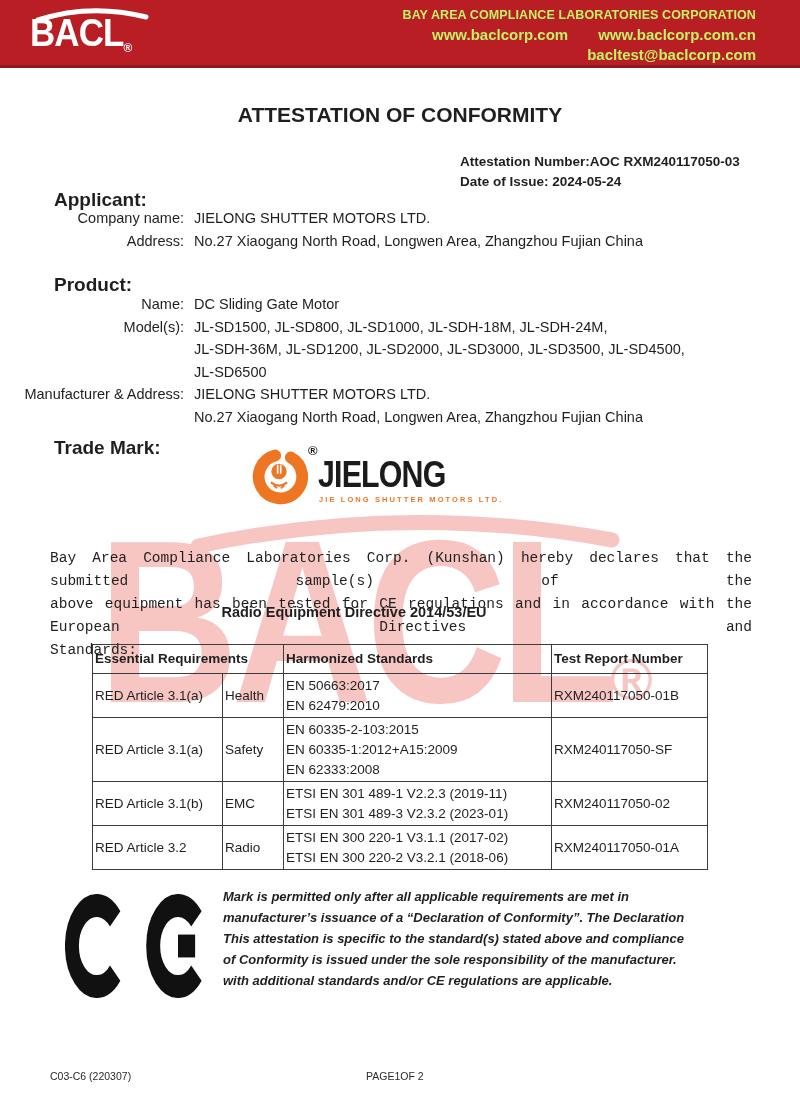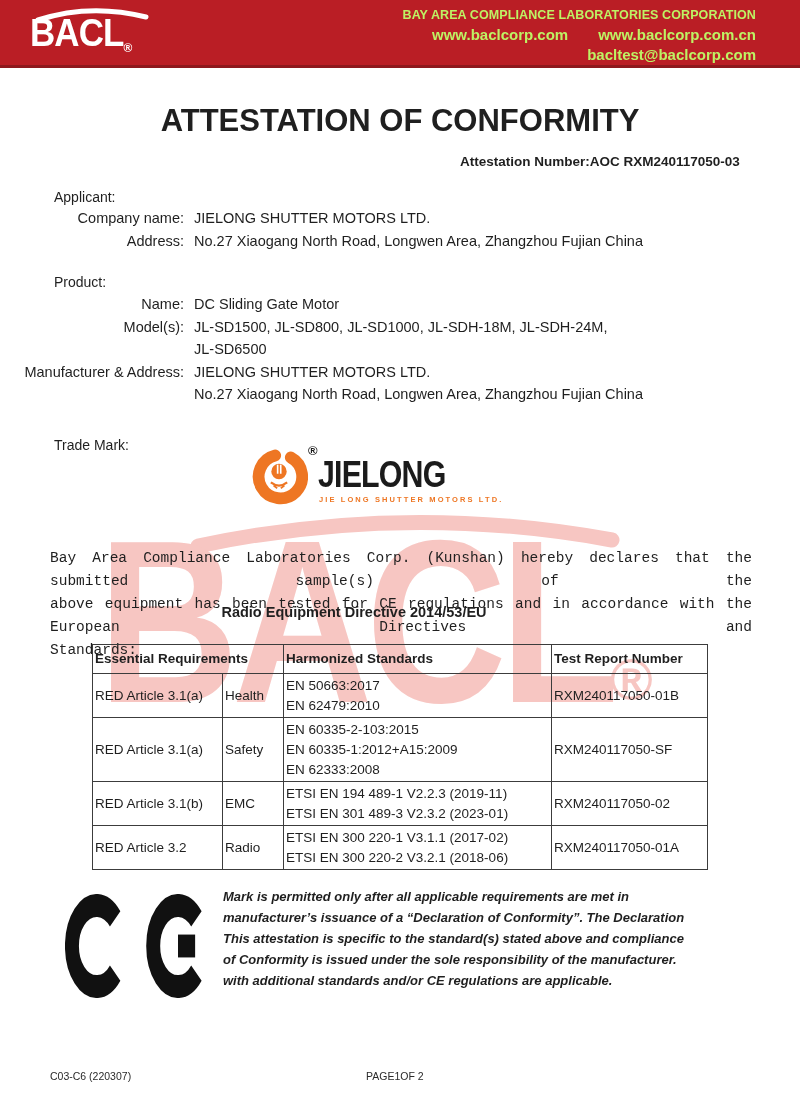--- a/index.html
+++ b/index.html
@@ -37,23 +37,23 @@
   .wm-arc { position:absolute; left:188px; top:12px; }
   .wm-text {
     position:absolute; left:98px; top:8px; font-size:232px; font-weight:bold;
     color:#f7c6c2; letter-spacing:-8px; line-height:232px; white-space:nowrap;
     transform:scaleX(.84); transform-origin:left top;
   }
   .wm-reg { position:absolute; left:610px; top:148px; font-size:58px; font-weight:bold; color:#f7c6c2; }
 
   
   .title { position:absolute; top:103px; left:0; width:800px; margin:0; text-align:center;
-           font-size:31px; font-weight:bold; letter-spacing:0; }
+           font-size:21px; font-weight:bold; letter-spacing:0; }
   .att { position:absolute; top:152px; left:420px; font-size:13.5px; font-weight:bold; line-height:20px;margin-left:40px; }
-  .section-label { font-size:14px; font-weight:normal; }
+  .section-label { font-size:19px; font-weight:bold; }
   .sec-applicant { position:absolute; top:189px; left:54px; }
   .sec-product  { position:absolute; top:274px; left:54px; }
   .sec-trademark{ position:absolute; top:437px; left:54px; }
 
   .kv-block { position:absolute; left:0; width:760px; font-size:14.5px; line-height:22.5px; }
   .kv-applicant { top:207px; }
   .kv-product   { top:293px; }
   .kv { display:grid; grid-template-columns:184px 1fr; column-gap:10px; }
   .kv .k { text-align:right; }
   .kv .v div { white-space:nowrap; }
@@ -119,20 +119,21 @@
     <div class="banner-right">
       <div class="b1">BAY AREA COMPLIANCE LABORATORIES CORPORATION</div>
       <div class="b2"><span>www.baclcorp.com</span><span class="gap">www.baclcorp.com.cn</span></div>
       <div class="b3">bacltest@baclcorp.com</div>
     </div>
   </header>
 
   <h1 class="title layer">ATTESTATION OF CONFORMITY</h1>
   <div class="att layer">
     <div>Attestation Number:AOC RXM240117050-03</div>
+    <div>Date of Issue: 2024-05-24</div>
   </div>
 
   <div class="section-label sec-applicant layer">Applicant:</div>
   <div class="kv-block kv-applicant layer">
     <div class="kv">
       <div class="k">Company name:</div>
       <div class="v">JIELONG SHUTTER MOTORS LTD.</div>
     </div>
     <div class="kv">
       <div class="k">Address:</div>
@@ -143,20 +144,21 @@
   <div class="section-label sec-product layer">Product:</div>
   <div class="kv-block kv-product layer">
     <div class="kv">
       <div class="k">Name:</div>
       <div class="v">DC Sliding Gate Motor</div>
     </div>
     <div class="kv">
       <div class="k">Model(s):</div>
       <div class="v">
         <div>JL-SD1500, JL-SD800, JL-SD1000, JL-SDH-18M, JL-SDH-24M,</div>
+        <div>JL-SDH-36M, JL-SD1200, JL-SD2000, JL-SD3000, JL-SD3500, JL-SD4500,</div>
         <div>JL-SD6500</div>
       </div>
     </div>
     <div class="kv">
       <div class="k">Manufacturer &amp; Address:</div>
       <div class="v">
         <div>JIELONG SHUTTER MOTORS LTD.</div>
         <div>No.27 Xiaogang North Road, Longwen Area, Zhangzhou Fujian China</div>
       </div>
     </div>
@@ -215,21 +217,21 @@
           <div>EN 60335-2-103:2015</div>
           <div>EN 60335-1:2012+A15:2009</div>
           <div>EN 62333:2008</div>
         </td>
         <td>RXM240117050-SF</td>
       </tr>
       <tr class="rh3">
         <td>RED Article 3.1(b)</td>
         <td>EMC</td>
         <td>
-          <div>ETSI EN 194 489-1 V2.2.3 (2019-11)</div>
+          <div>ETSI EN 301 489-1 V2.2.3 (2019-11)</div>
           <div>ETSI EN 301 489-3 V2.3.2 (2023-01)</div>
         </td>
         <td>RXM240117050-02</td>
       </tr>
       <tr class="rh4">
         <td>RED Article 3.2</td>
         <td>Radio</td>
         <td>
           <div>ETSI EN 300 220-1 V3.1.1 (2017-02)</div>
           <div>ETSI EN 300 220-2 V3.2.1 (2018-06)</div>

